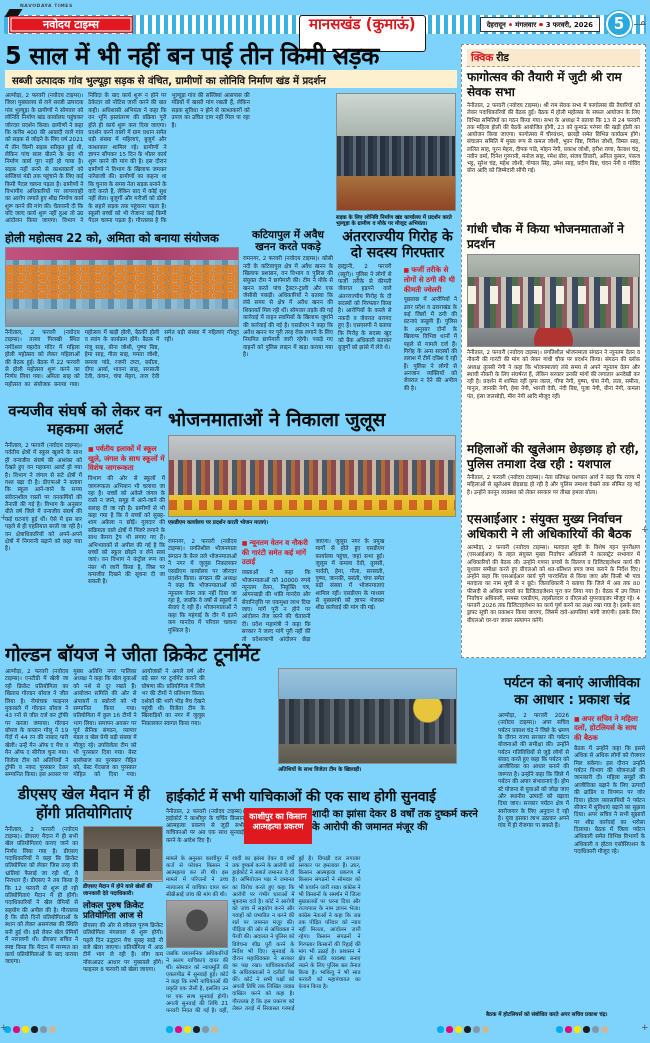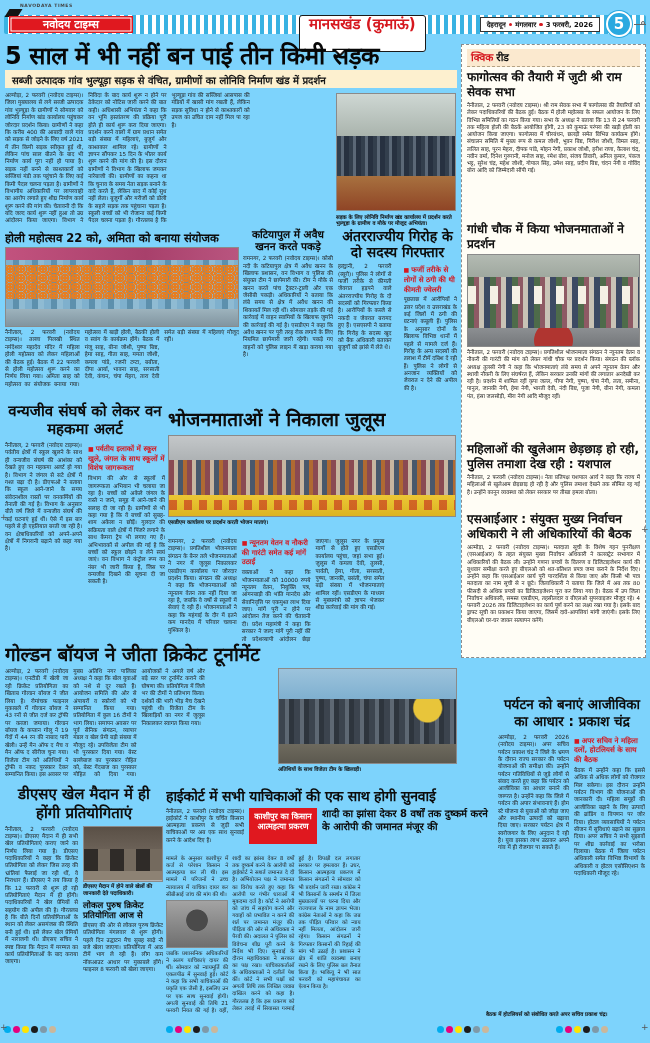--- a/index.html
+++ b/index.html
@@ -101,26 +101,26 @@
 .dsa{left:5px;top:785px;width:158px}
 .dsa h2{font-size:15px;line-height:1.25;text-align:center;margin-bottom:3px}
 .dsa .cols{display:flex;gap:5px}
 .dsa .col1{width:73px;height:192px;overflow:hidden}
 .dsa .col2{width:80px}
 .dsa .photo{width:80px;height:56px}
 .dsa .subhead{font-size:8.5px;font-weight:800;line-height:1.2;margin:3px 0 2px;color:#0c0c0c}
 .dsa .col2 .bodytext{height:92px}
 .court{left:166px;top:786px;width:327px}
 .court h2{font-size:14px;white-space:nowrap;overflow:hidden;letter-spacing:-.2px;margin-bottom:3px}
-.court .toprow{display:flex;gap:5px;height:44px;margin-bottom:3px}
+.court .toprow{display:flex;height:44px;margin-bottom:3px}
 .court .intro{width:78px;font-size:5.5px;line-height:1.3;text-align:justify;overflow:hidden;color:#212121}
 .court .kicker{width:68px;background:#e0181f;color:#fff;font-size:8px;font-weight:800;line-height:1.25;text-align:center;padding:4px 3px;height:36px;overflow:hidden}
 .court .subhead{width:170px;font-size:10px;font-weight:800;line-height:1.25;color:#0c0c0c;overflow:hidden}
 .court .bodytext{column-count:5;column-gap:4px;column-fill:auto;height:160px;font-size:5.4px}
-.tourism{left:498px;top:696px;width:148px}
+.tourism{left:498px;top:674px;width:148px}
 .tourism h2{font-size:13.5px;line-height:1.25;text-align:center;margin-bottom:4px}
 .tourism .cols{display:flex;gap:5px}
 .tourism .col{width:71px;height:208px;overflow:hidden}
 .meet-caption{left:486px;top:1009px;width:160px;height:12px}
 
 .regdots{position:absolute;top:1026px;display:flex;gap:2px}
 .regdots i{width:7px;height:7px;border-radius:50%;display:block}
 .d-c{background:#00adee}.d-m{background:#e6007e}.d-y{background:#ffe400}.d-k{background:#1c1c1c}.d-g1{background:#7f99a8}.d-g2{background:#cbb79b}
 .plusmark{position:absolute;font-size:9px;color:#555;font-weight:400}
 .plusmark::before{content:"+"}

